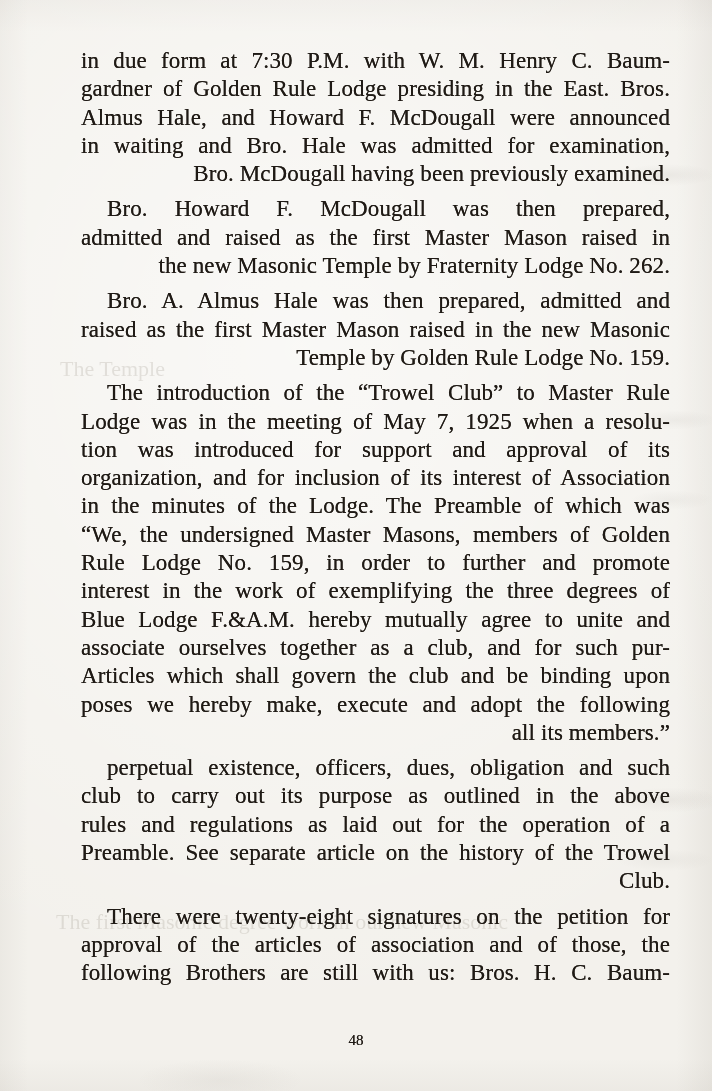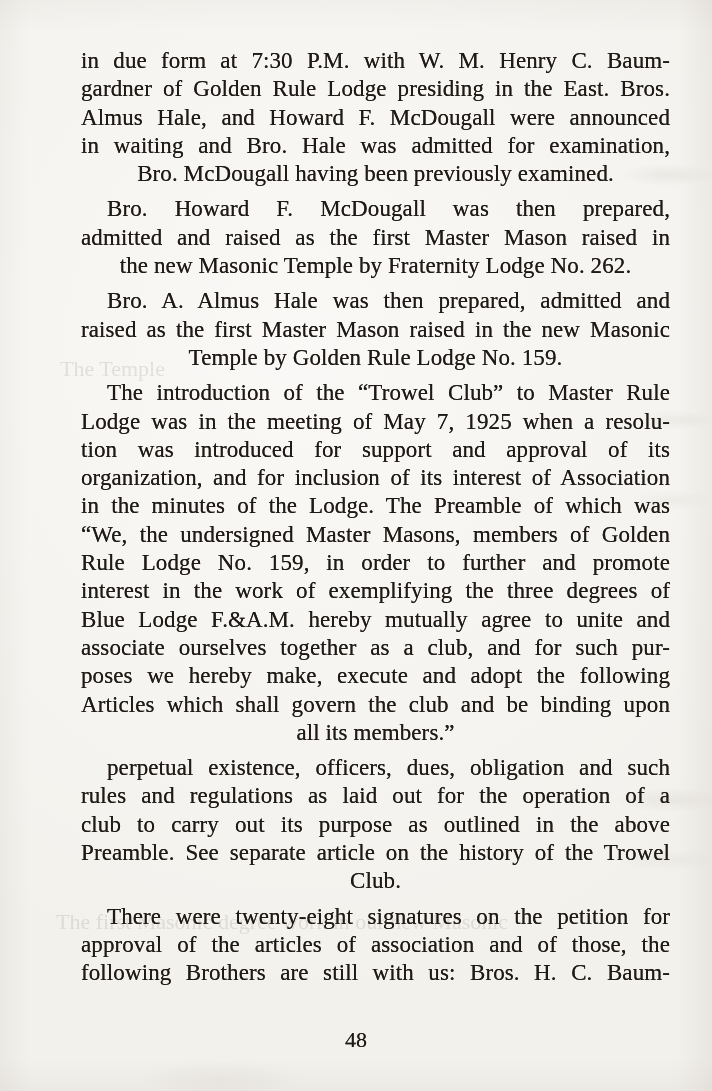--- a/index.html
+++ b/index.html
@@ -43,39 +43,39 @@
     letter-spacing: 0.1px;
     margin-left: 24px;
   }
   .para { margin: 0; }
   .para + .para { margin-top: 7px; }
   .para.indent .line:first-child { text-indent: 26px; }
   .line {
     height: 28.3px;
     line-height: 28.3px;
     overflow: hidden;
-    text-align: center;
+    text-align: right;
     white-space: normal;
   }
   .line.j { text-align: justify; }
   .line.j::after {
     content: "";
     display: inline-block;
     width: 100%;
     height: 0;
   }
   .folio {
     position: absolute;
     left: 0;
     top: 1026px;
     width: 712px;
     height: 28px;
     line-height: 28px;
     text-align: center;
-    font-size: 22px;
+    font-size: 15px;
     text-shadow: 0 0 0.55px rgba(28,22,17,0.85);
   }
   .ghost {
     position: absolute;
     font-size: 22px;
     color: #776e60;
     opacity: 0.17;
     filter: blur(0.7px);
     white-space: nowrap;
     overflow: hidden;
@@ -121,29 +121,29 @@
       <div class="line j">The introduction of the “Trowel Club” to Master Rule</div>
       <div class="line j">Lodge was in the meeting of May 7, 1925 when a resolu-</div>
       <div class="line j">tion was introduced for support and approval of its</div>
       <div class="line j">organization, and for inclusion of its interest of Association</div>
       <div class="line j">in the minutes of the Lodge. The Preamble of which was</div>
       <div class="line j">“We, the undersigned Master Masons, members of Golden</div>
       <div class="line j">Rule Lodge No. 159, in order to further and promote</div>
       <div class="line j">interest in the work of exemplifying the three degrees of</div>
       <div class="line j">Blue Lodge F.&amp;A.M. hereby mutually agree to unite and</div>
       <div class="line j">associate ourselves together as a club, and for such pur-</div>
+      <div class="line j">Articles which shall govern the club and be binding upon</div>
       <div class="line j">poses we hereby make, execute and adopt the following</div>
-      <div class="line j">Articles which shall govern the club and be binding upon</div>
       <div class="line">all its members.”</div>
     </div>
 
     <div class="para indent">
       <div class="line j">perpetual existence, officers, dues, obligation and such</div>
+      <div class="line j">club to carry out its purpose as outlined in the above</div>
       <div class="line j">rules and regulations as laid out for the operation of a</div>
-      <div class="line j">club to carry out its purpose as outlined in the above</div>
       <div class="line j">Preamble. See separate article on the history of the Trowel</div>
       <div class="line">Club.</div>
     </div>
 
     <div class="para indent">
       <div class="line j">There were twenty-eight signatures on the petition for</div>
       <div class="line j">approval of the articles of association and of those, the</div>
       <div class="line j">following Brothers are still with us: Bros. H. C. Baum-</div>
     </div>
 

